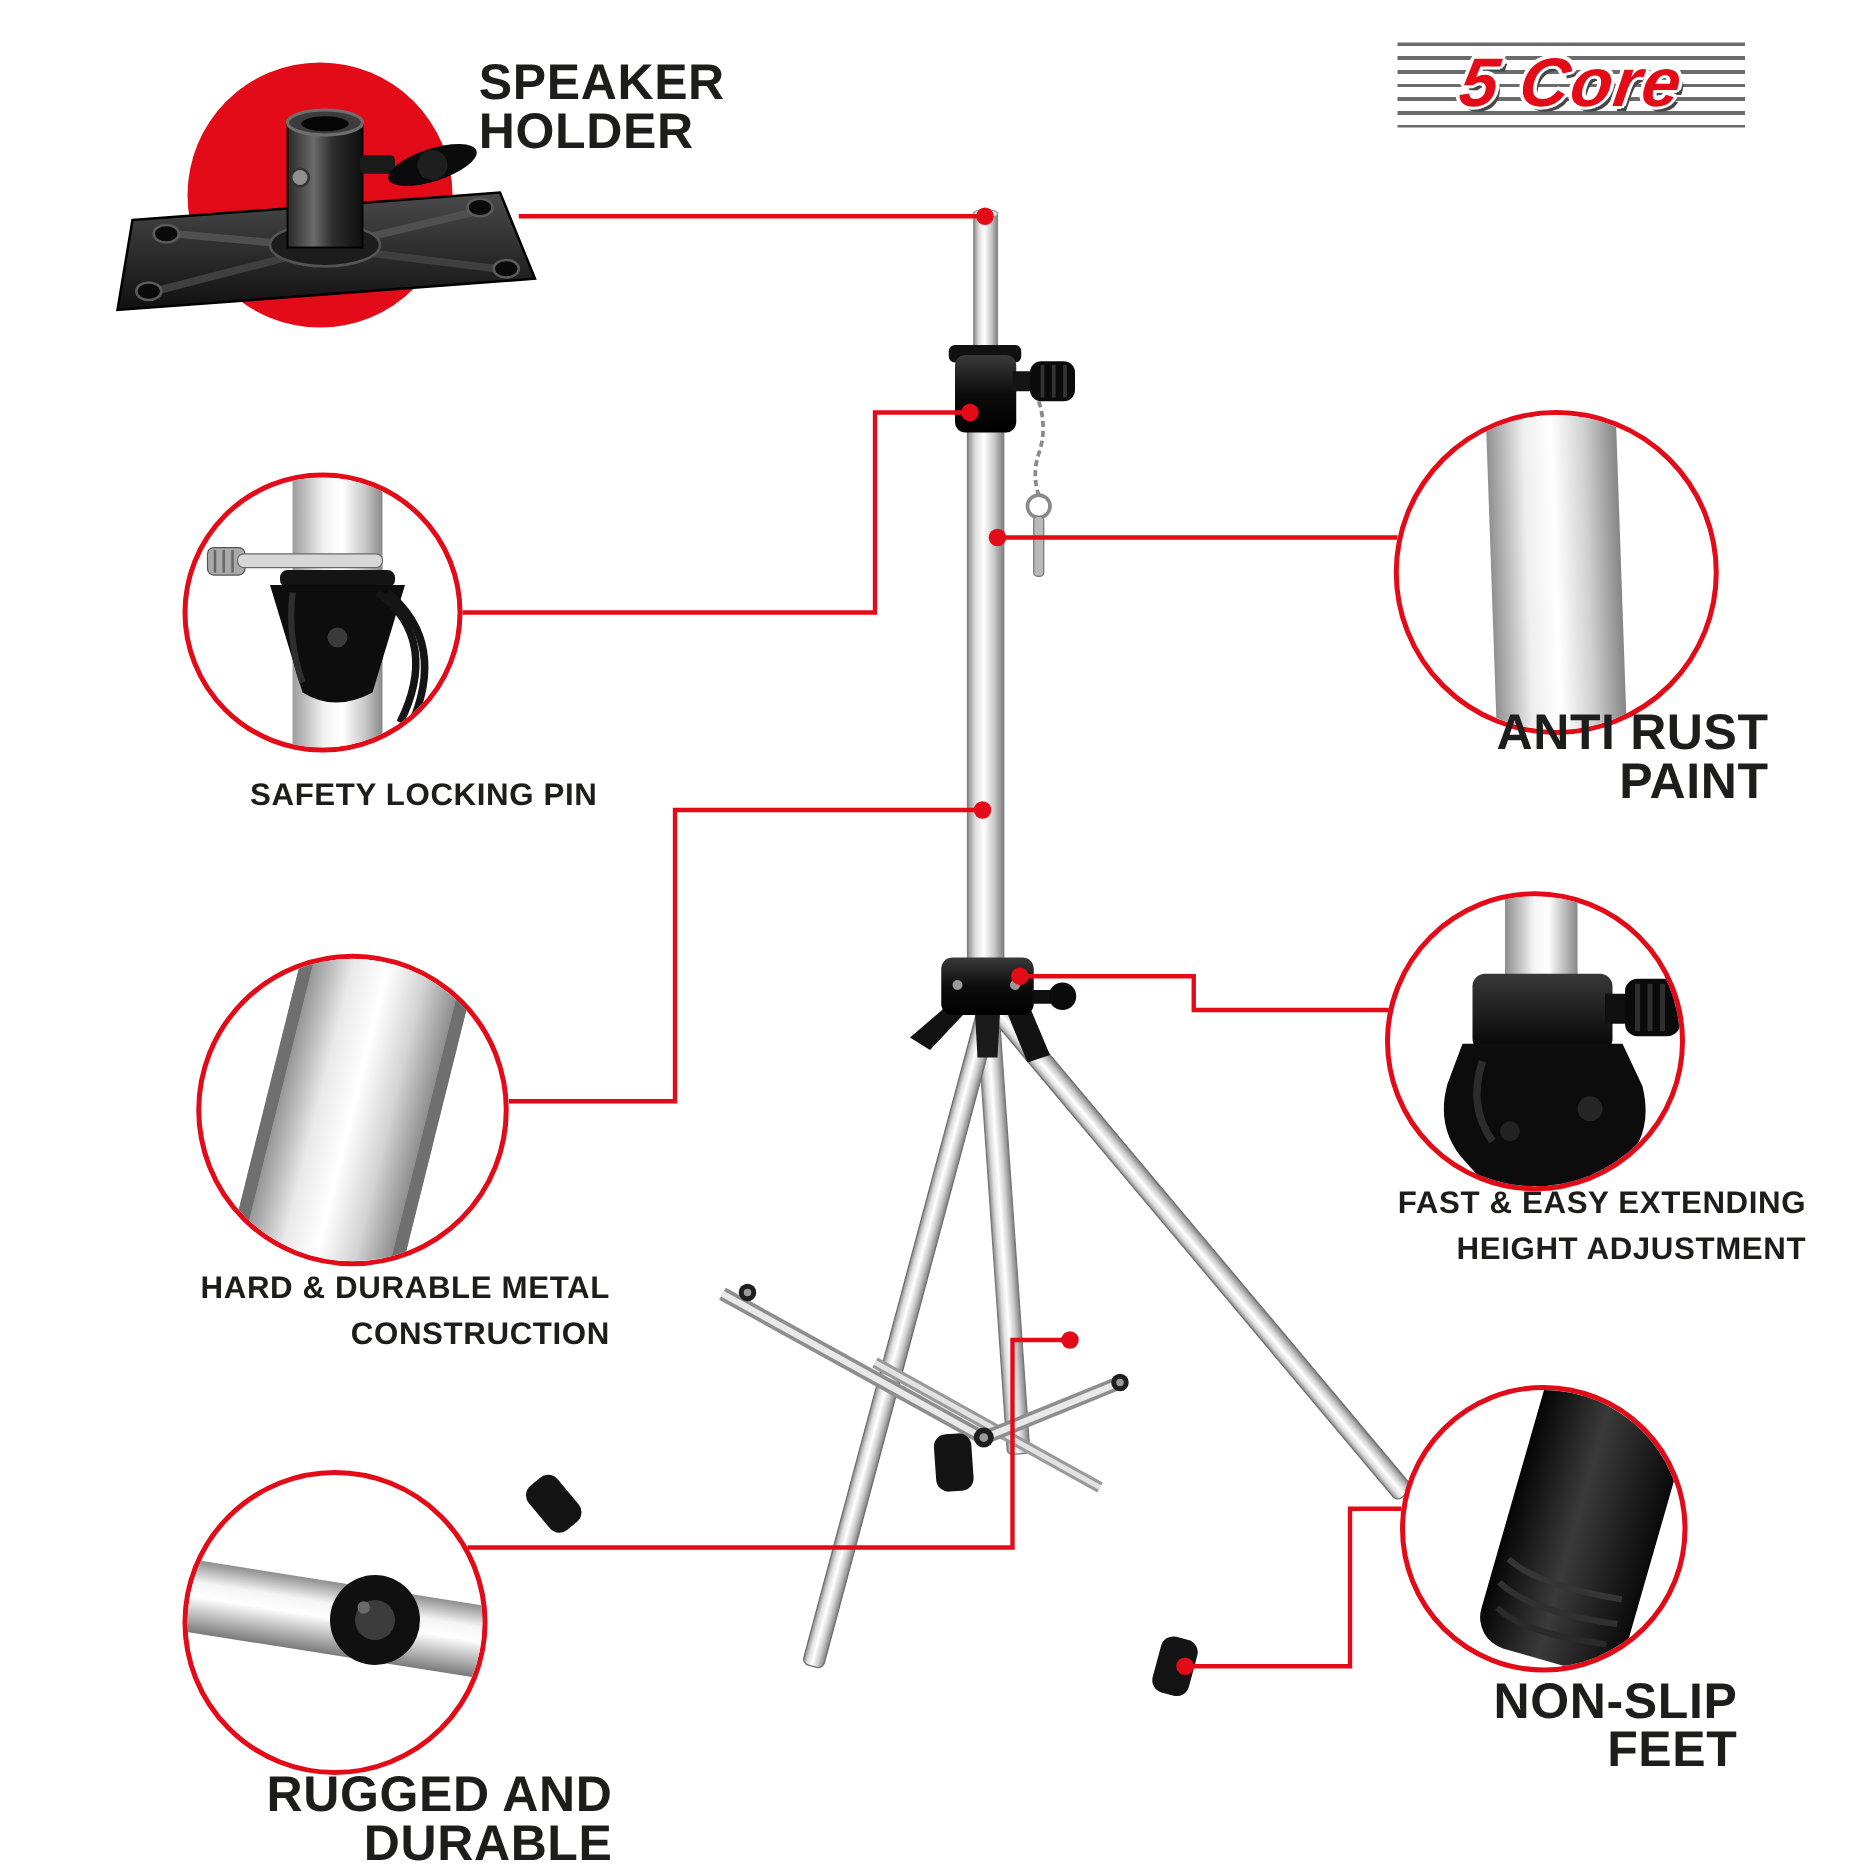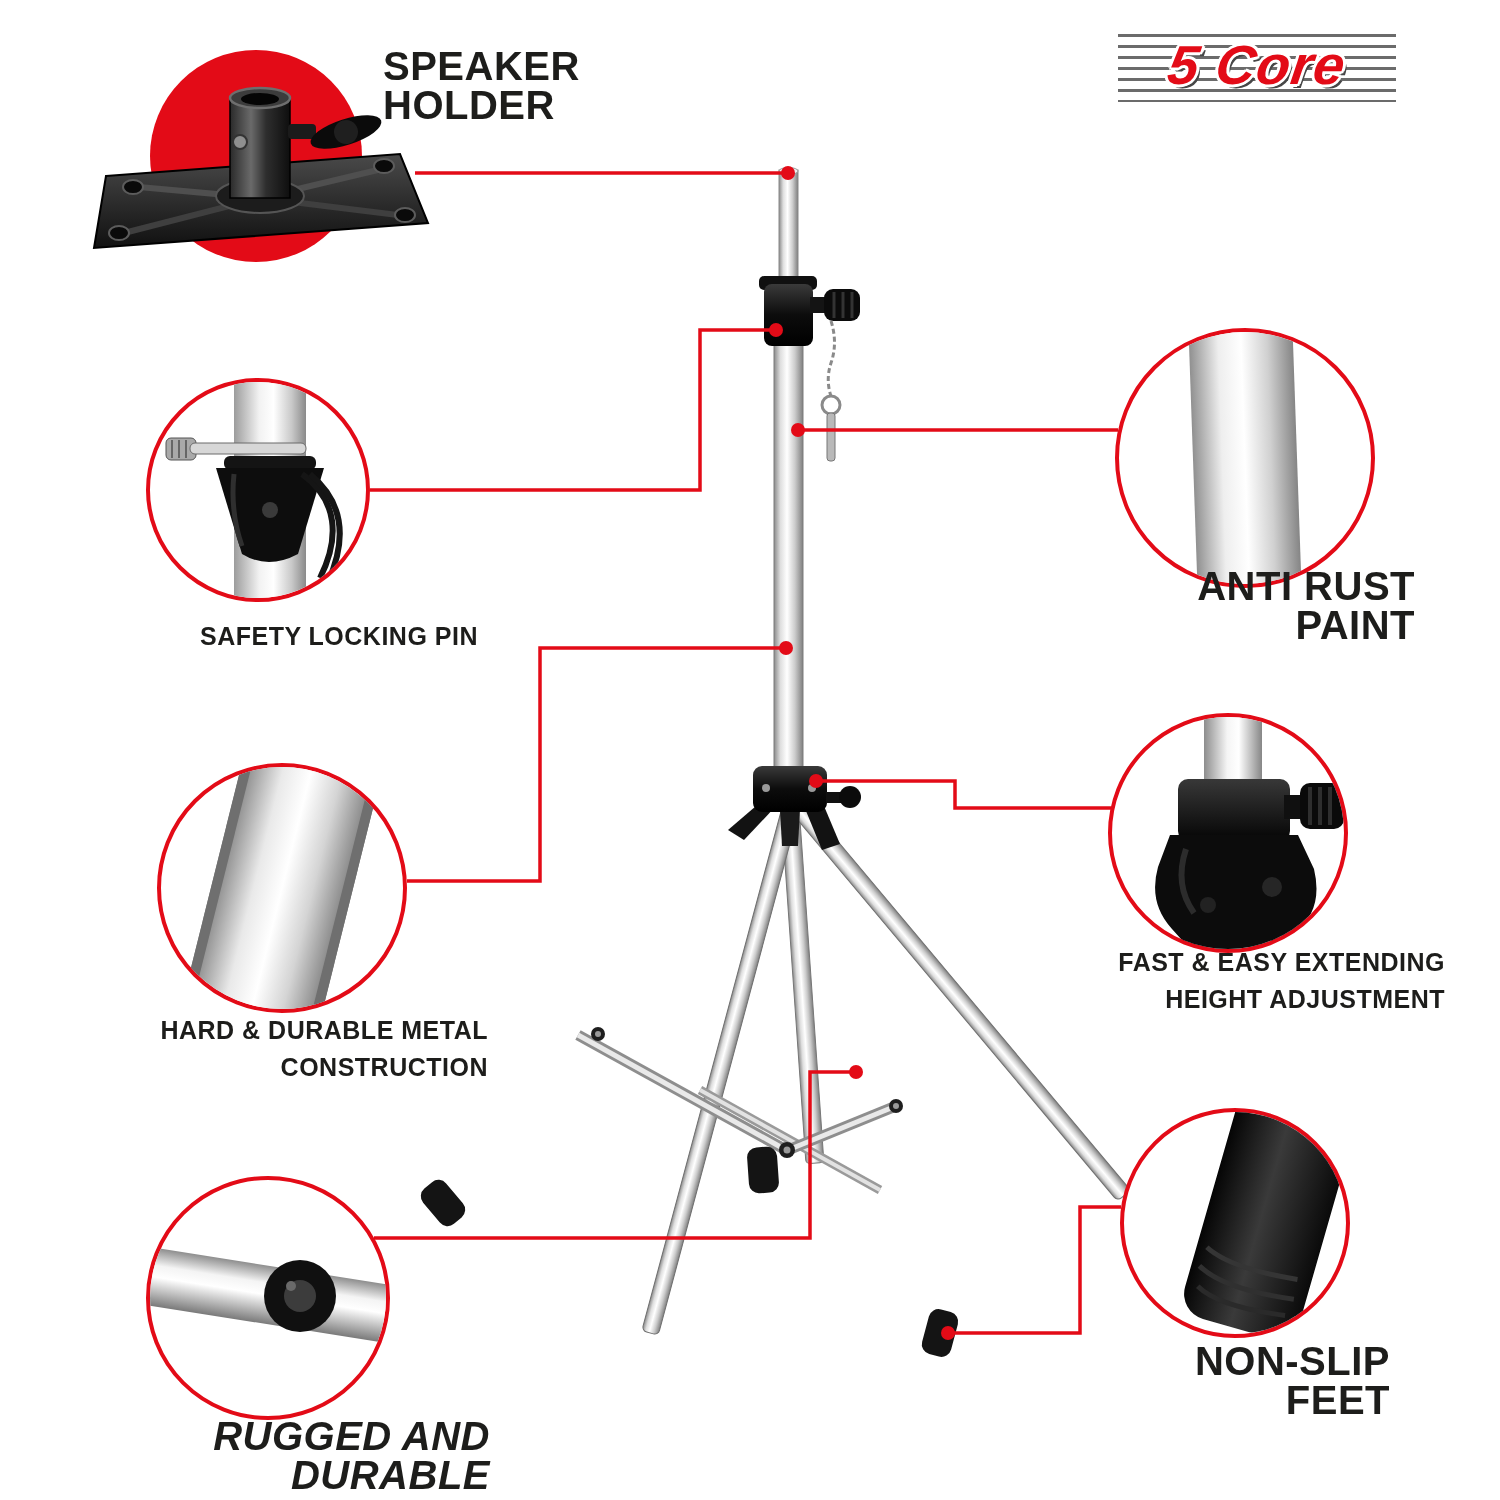--- a/index.html
+++ b/index.html
@@ -315,21 +315,21 @@
 
 <div class="label center" style="left:48px;top:618px;width:430px;">
   <div>SAFETY LOCKING PIN</div>
 </div>
 
 <div class="label center" style="left:48px;top:976px;width:440px;margin-top:36px;">
   <div>HARD &amp; DURABLE METAL</div>
   <div>CONSTRUCTION</div>
 </div>
 
-<div class="label center big" style="left:40px;top:1417px;width:450px;font-style:italic;">
+<div class="label center big" style="left:40px;top:1417px;width:450px;">
   <div>RUGGED AND DURABLE</div>
 </div>
 
 <div class="label center big" style="left:1085px;top:567px;width:330px;">
   <div>ANTI RUST PAINT</div>
 </div>
 
 <div class="label center" style="left:1040px;top:944px;width:405px;">
   <div>FAST &amp; EASY EXTENDING</div>
   <div>HEIGHT ADJUSTMENT</div>

